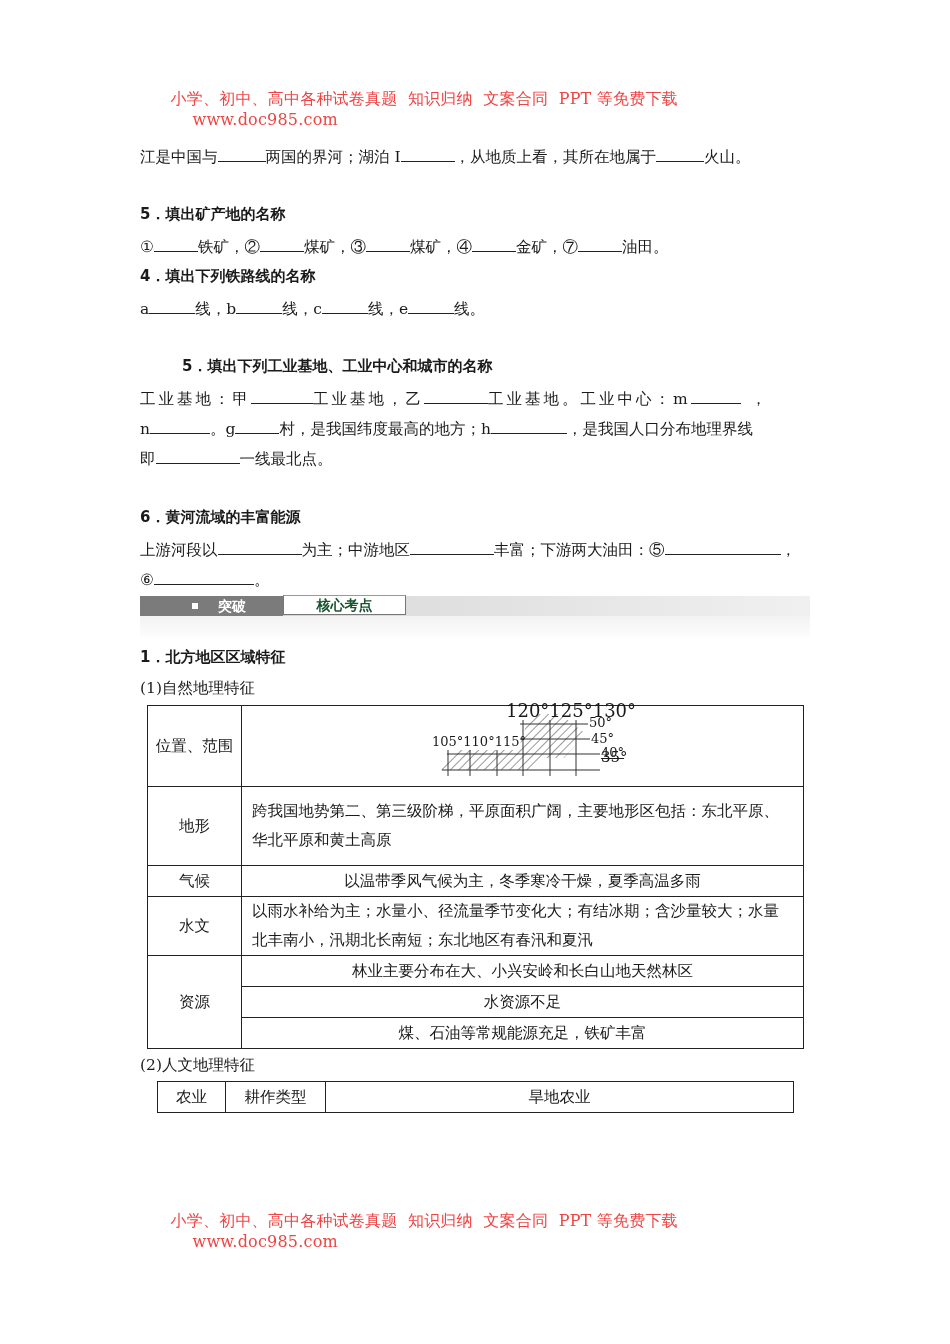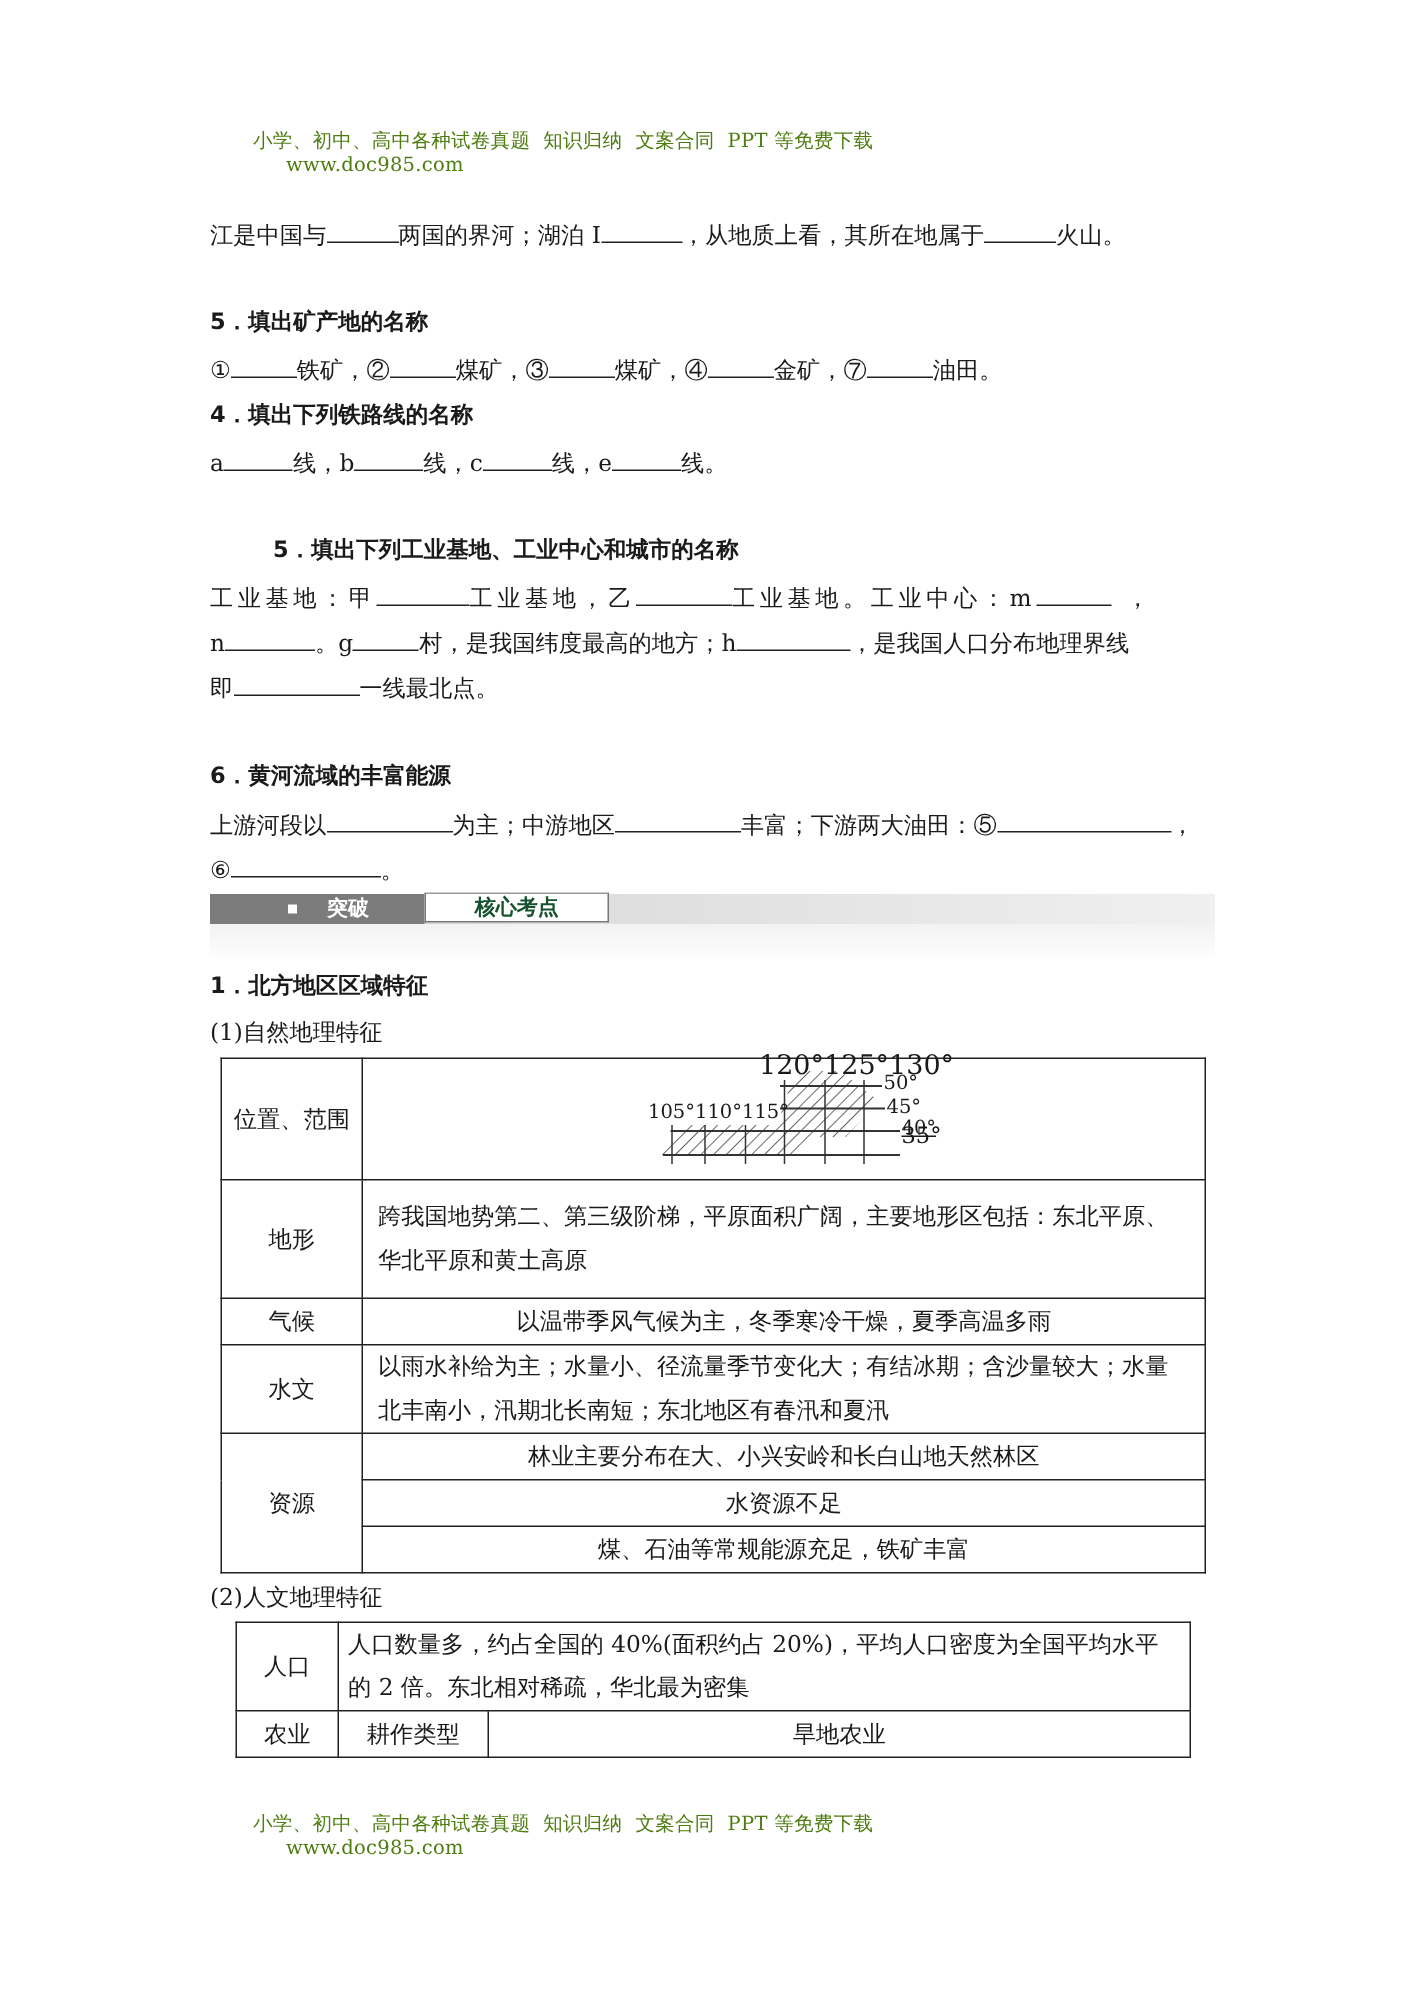--- a/index.html
+++ b/index.html
@@ -1,19 +1,19 @@
 <!DOCTYPE html>
 <html><head>
 <meta charset="utf-8">
 <style>
   html, body { margin:0; padding:0; background:#ffffff; }
   body { width:950px; height:1344px; position:relative; overflow:hidden;
          font-family:"DejaVu Serif","Liberation Serif",serif; color:#1a1a1a; }
   .abs { position:absolute; }
-  .hdr { font-size:13px; left:160px; letter-spacing:0.2px; color:#4d7c0f; white-space:pre; }
+  .hdr { font-size:16px; left:160px; letter-spacing:0.2px; color:#ef4444; white-space:pre; }
   .line { font-size:15.5px; left:140px; white-space:nowrap; line-height:20px; }
   .h { font-family:"DejaVu Sans","Liberation Sans",sans-serif; font-weight:bold; font-size:15px; }
   .bl { display:inline-block; border-bottom:1px solid #222; height:16px; vertical-align:baseline; }
   .spaced { letter-spacing:3px; }
 
   
   .banner { left:140px; top:596px; width:670px; height:42px; }
   .banner .strip { position:absolute; left:0; top:0; width:670px; height:20px;
      background:linear-gradient(to right,#c9c9c9 0%,#dedede 40%,#f0f0f0 100%); }
   .banner .fade { position:absolute; left:0; top:20px; width:670px; height:22px;
@@ -157,24 +157,20 @@
 
 <div class="abs line" style="top:1055px;">(2)人文地理特征</div>
 
 <table class="t2">
   <colgroup>
       <col style="width:68px">
       <col style="width:100px">
       <col>
     </colgroup>
   <tbody>
-      <tr>
-    <td class="c" style="padding:0 4px;">人口</td>
-    <td colspan="2" style="line-height:29px; padding:0 6px;">人口数量多，约占全国的 40%(面积约占 20%)，平均人口密度为全国平均水平的 2 倍。东北相对稀疏，华北最为密集</td>
-  </tr>
   <tr>
     <td class="c" style="padding:0 4px;">农业</td>
     <td class="c" style="padding:0 4px;">耕作类型</td>
     <td class="c">旱地农业</td>
   </tr>
 </tbody>
   </table>
 
 <div class="abs hdr" style="top:1192px;">
   <span>小学、初中、高中各种试卷真题  知识归纳  文案合同  PPT 等免费下载</span>

